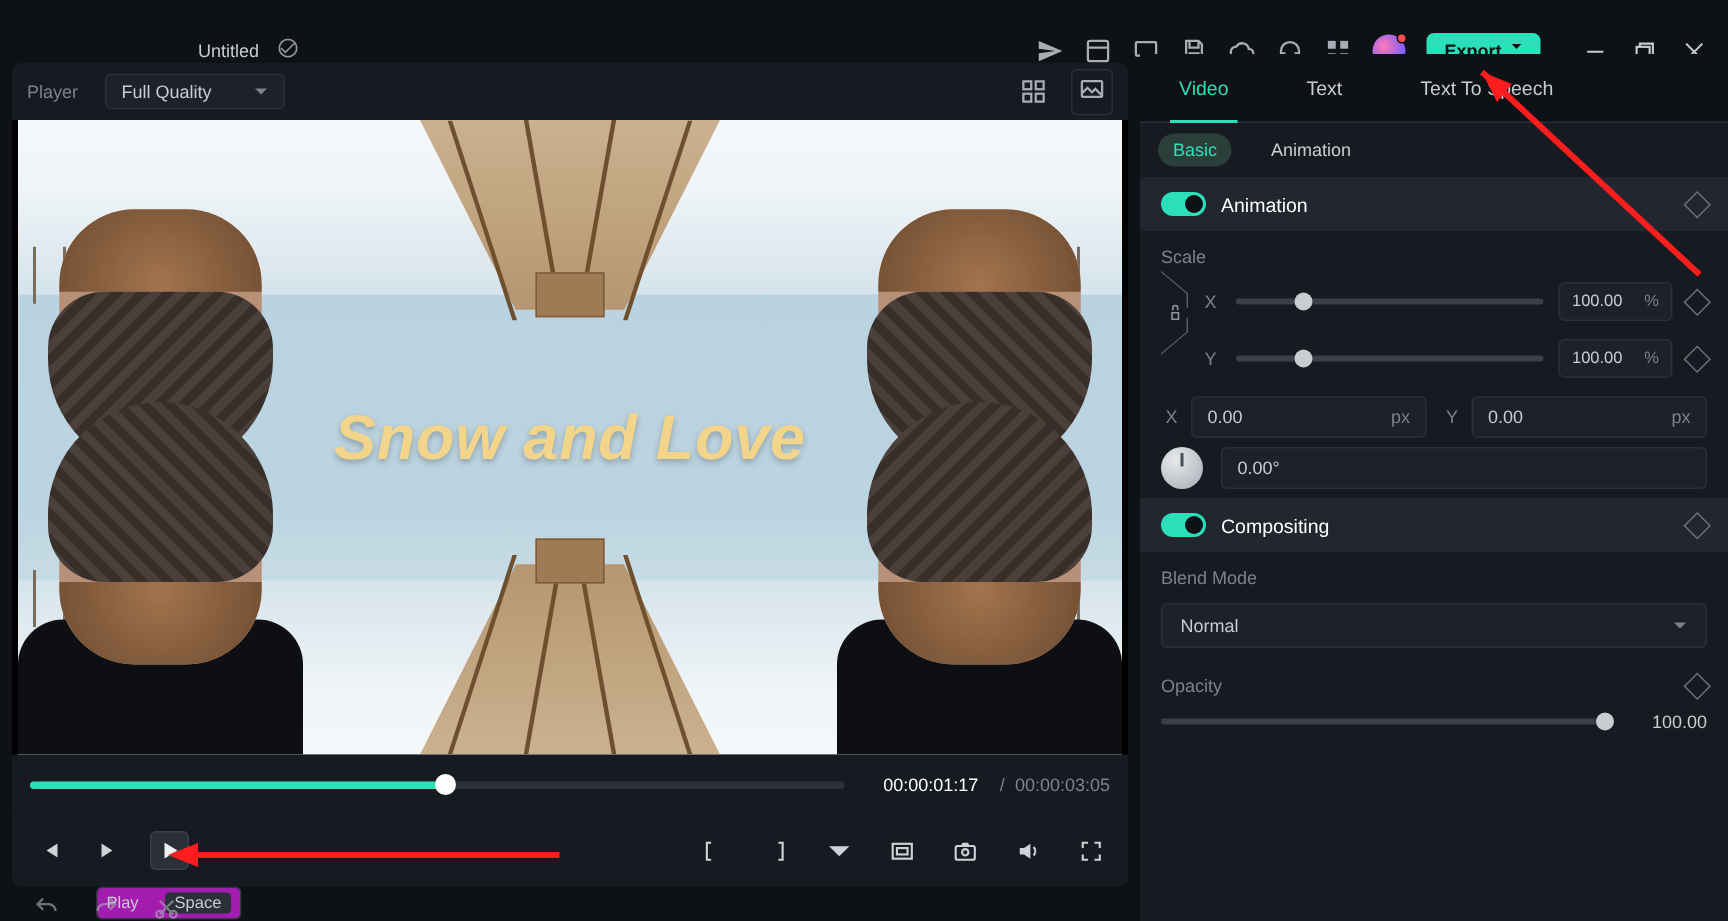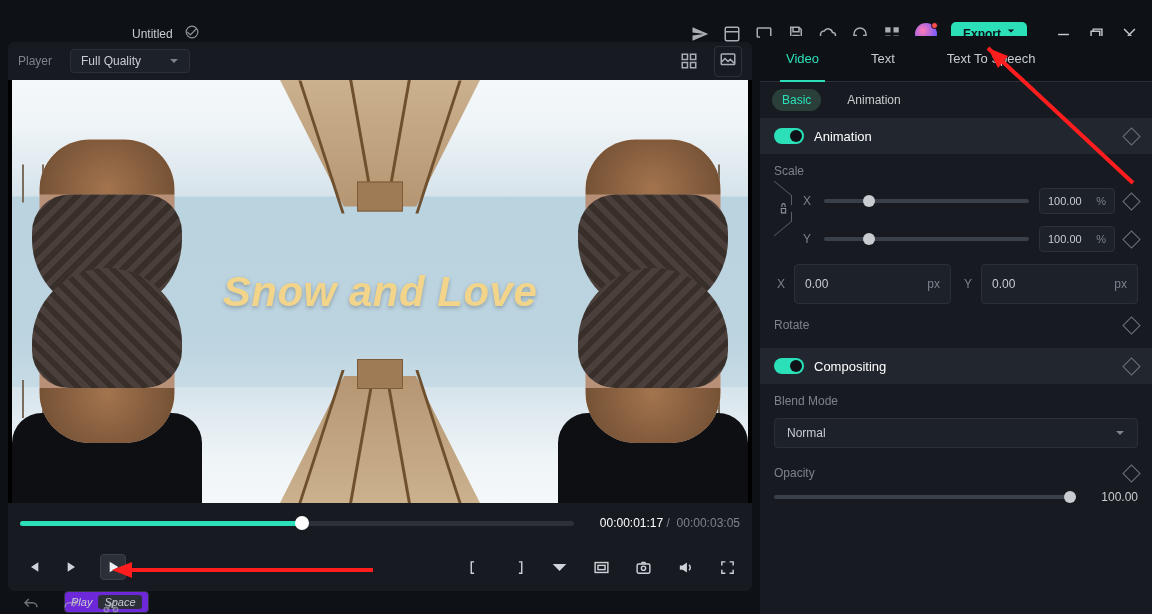--- a/index.html
+++ b/index.html
@@ -83,34 +83,34 @@
   .mirror-top .person .shoulders{height:0;}
   .mirror-top .hut{top:38%;}
   .overlay-title{position:absolute;left:50%;top:50%;transform:translate(-50%,-50%);font-size:42px;font-weight:700;font-style:italic;color:var(--gold);text-shadow:0 2px 4px rgba(0,0,0,.25);white-space:nowrap;letter-spacing:.5px;}
 
   
   .scrub-row{height:40px;display:flex;align-items:center;padding:0 12px;background:var(--panel);}
   .track{position:relative;flex:1;height:5px;background:#2c3038;border-radius:3px;}
   .track .fill{position:absolute;left:0;top:0;bottom:0;width:51%;background:var(--teal);border-radius:3px;}
   .track .thumb{position:absolute;left:51%;top:50%;width:14px;height:14px;background:#fff;border-radius:50%;transform:translate(-50%,-50%);}
   .time{margin-left:26px;font-size:12px;color:#fff;}
-  .time .tot{color:var(--muted);margin-left:0;}
+  .time .tot{color:var(--muted);margin-left:11px;}
 
   .ctrl-row{height:48px;display:flex;align-items:center;padding:0 12px;background:var(--panel);border-radius:0 0 6px 6px;position:relative;}
   .ctrl-row .group{display:flex;align-items:center;gap:14px;}
   .ctrl-row .spacer{flex:1;}
   .ic-btn{width:26px;height:26px;display:flex;align-items:center;justify-content:center;border-radius:4px;cursor:pointer;}
   .ic-btn svg{width:16px;height:16px;fill:#cfd2d8;}
   .ic-btn.play-main{background:#2b3038;border:1px solid #3a404a;}
   .ic-btn.play-main svg{fill:#eef0f3;}
   .rh-tools{display:flex;align-items:center;gap:16px;}
   .rh-tools .ic-btn svg{width:17px;height:17px;}
 
   
-  .tooltip{position:absolute;left:56px;top:48px;display:flex;align-items:center;gap:6px;background:#6d28d9;border:1px solid #30353d;padding:3px 6px;border-radius:4px;font-size:11px;color:var(--text);font-style:italic;}
+  .tooltip{position:absolute;left:56px;top:48px;display:flex;align-items:center;gap:18px;background:#a21caf;border:1px solid #30353d;padding:3px 6px;border-radius:4px;font-size:11px;color:var(--text);}
   .tooltip .key{background:#2c3139;padding:1px 6px;border-radius:3px;}
 
   
   .bottom-bar{position:absolute;left:0;right:0;bottom:0;height:24px;display:flex;align-items:flex-end;gap:22px;padding:0 22px;opacity:.6;}
   .bottom-bar .bic{width:18px;height:18px;fill:#aeb2b9;}
 
   
   .right .tabs{height:46px;display:flex;align-items:stretch;background:var(--bg);border-bottom:1px solid var(--line);}
   .right .tabs .tab{flex:0 0 auto;padding:0 26px;display:flex;align-items:center;font-size:13px;color:var(--text);cursor:pointer;position:relative;}
   .right .tabs .tab.active{color:var(--teal);}
@@ -137,21 +137,21 @@
   .axis{width:14px;text-align:center;font-size:12px;color:var(--muted);}
   .link-col{display:flex;flex-direction:column;align-items:center;gap:4px;color:#8f939b;}
   .link-col svg{width:13px;height:13px;fill:#8f939b;}
   .arc{width:18px;height:10px;border:1px solid #5a5f68;border-top:none;border-left:none;transform:skewY(-40deg);}
   .arc.t{transform:scaleY(-1) skewY(-40deg);}
   .slider{flex:1;position:relative;height:4px;background:#3a404a;border-radius:2px;cursor:pointer;}
   .slider .sthumb{position:absolute;left:22%;top:50%;width:12px;height:12px;background:#c9ccd1;border-radius:50%;transform:translate(-50%,-50%);}
   .numbox{width:76px;height:26px;background:var(--panel2);border:1px solid var(--line);border-radius:4px;display:flex;align-items:center;justify-content:space-between;padding:0 8px;font-size:11px;color:var(--text);}
   .numbox .u{color:var(--muted);}
 
-  .xybox{display:flex;align-items:center;flex:1;height:40px;background:var(--panel2);border:1px solid var(--line);border-radius:4px;padding:0 10px;font-size:12px;color:var(--text);gap:10px;}
+  .xybox{display:flex;align-items:center;flex:1;height:28px;background:var(--panel2);border:1px solid var(--line);border-radius:4px;padding:0 10px;font-size:12px;color:var(--text);gap:10px;}
   .xybox .u{margin-left:auto;color:var(--muted);}
   .pos-row{display:flex;gap:10px;align-items:center;margin-bottom:6px;}
   .pos-row .axis{margin-right:-4px;}
 
   .rotate-row{display:flex;align-items:center;gap:12px;}
   .rot-dial{width:28px;height:28px;border-radius:50%;background:radial-gradient(circle at 35% 30%,#e7e9ed,#a7abb2);position:relative;}
   .rot-dial::after{content:"";position:absolute;left:50%;top:4px;width:2px;height:9px;background:#4a505a;transform:translateX(-50%);}
 
   .select-wide{height:30px;background:var(--panel2);border:1px solid var(--line);border-radius:4px;display:flex;align-items:center;justify-content:space-between;padding:0 12px;font-size:12px;cursor:pointer;}
   .select-wide svg{width:10px;height:10px;fill:var(--muted);}
@@ -496,23 +496,25 @@
               <span>0.00</span>
               <span class="u">px</span>
             </div>
             <span class="axis">Y</span>
             <div class="xybox">
               <span>0.00</span>
               <span class="u">px</span>
             </div>
           </div>
 
-          <div class="prop-label" style="display:flex;justify-content:space-between;align-items:center;margin-top:14px;">
-            <span>Rotate</span>
-            <div class="diamond"></div>
+          <div class="rotate-row">
+            <div class="rot-dial"></div>
+            <div class="xybox" style="flex:1;justify-content:flex-start;">
+              <span>0.00°</span>
+            </div>
           </div>
         </div>
 
         <div class="section-hdr">
           <div class="toggle"></div>
           <div class="title">Compositing</div>
           <div class="diamond"></div>
         </div>
         <div class="group-pad">
           <div class="prop-label">Blend Mode</div>

